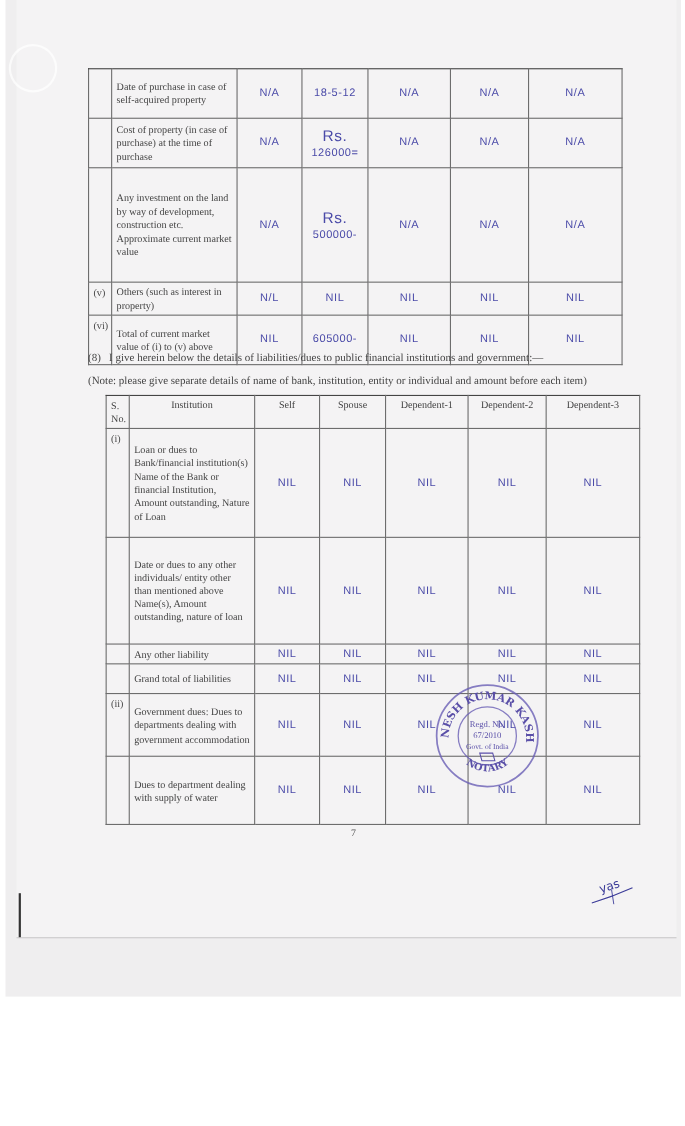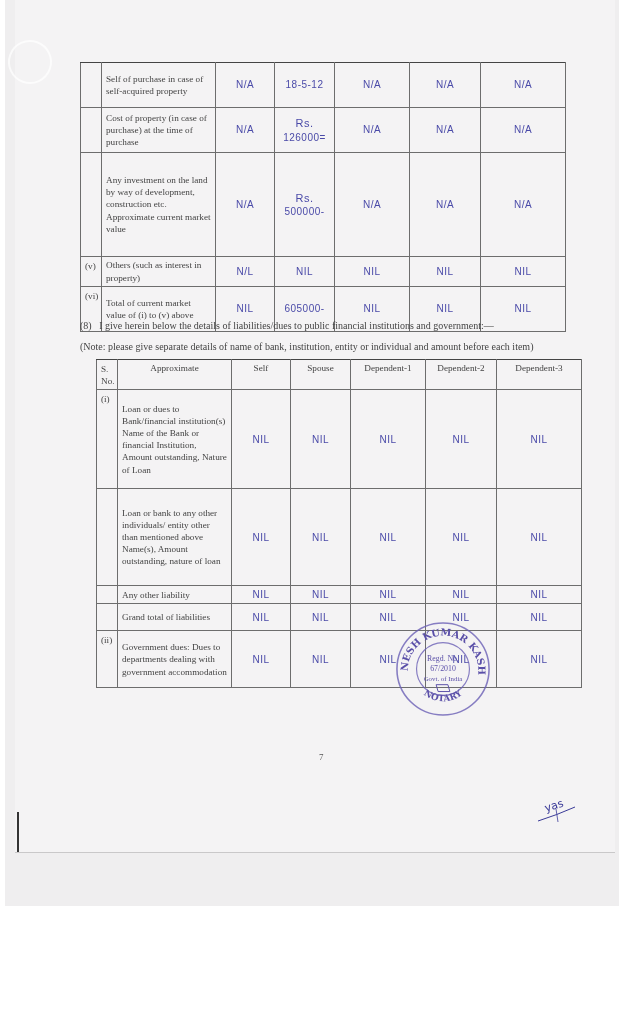--- a/index.html
+++ b/index.html
@@ -41,21 +41,21 @@
   #t1 { left:80px; top:62px; width:485px; }
   #t2 { left:96px; top:359px; width:485px; }
   .para { position:absolute; left:80px; font-size:10px; color:#444; white-space:nowrap; }
   #p8 { top:320px; }
   #pnote { top:341px; }
   #pageno { position:absolute; left:319px; top:752px; font-size:9px; color:#555; }
   .stamp {
     position:absolute; left:394px; top:620px; width:98px; height:98px;
   }
   .sig { position:absolute; left:535px; top:795px; }
-  .rs { display:block; font-size:11px; }
+  .rs { display:block; font-size:14px; }
 </style>
 </head>
 <body>
 
 <div class="scan-bg"></div>
 <div class="page"></div>
 <div class="smudge"></div>
 <div class="page-edge-line"></div>
 
 <table class="grid" id="t1">
@@ -64,21 +64,21 @@
       <col style="width:114px">
       <col style="width:59px">
       <col style="width:60px">
     <col style="width:75px">
       <col style="width:71px">
       <col style="width:85px">
   </colgroup>
   <tbody id="t1-body">
       <tr class="outer-top" style="height: 45px;">
         <td class="sno"></td>
-        <td>Self of purchase in case of self-acquired property</td>
+        <td>Date of purchase in case of self-acquired property</td>
         <td class="hw">N/A</td>
         <td class="hw">18-5-12</td>
         <td class="hw">N/A</td>
         <td class="hw">N/A</td>
         <td class="hw">N/A</td>
       </tr>
       <tr style="height: 45px;">
         <td class="sno"></td>
         <td>Cost of property (in case of purchase) at the time of purchase</td>
         <td class="hw">N/A</td>
@@ -128,41 +128,41 @@
       <col style="width:114px">
       <col style="width:59px">
       <col style="width:60px">
     <col style="width:75px">
       <col style="width:71px">
       <col style="width:85px">
   </colgroup>
   <thead>
     <tr class="outer-top" style="height:27px">
       <td class="sno">S. No.</td>
-      <td class="hdr">Approximate</td>
+      <td class="hdr">Institution</td>
       <td class="hdr">Self</td>
       <td class="hdr">Spouse</td>
       <td class="hdr">Dependent-1</td>
       <td class="hdr">Dependent-2</td>
       <td class="hdr">Dependent-3</td>
     </tr>
   </thead>
   <tbody id="t2-body">
       <tr style="height: 99px;">
         <td class="sno">(i)</td>
         <td>Loan or dues to Bank/financial institution(s) Name of the Bank or financial Institution, Amount outstanding, Nature of Loan</td>
         <td class="hw">NIL</td>
         <td class="hw">NIL</td>
         <td class="hw">NIL</td>
         <td class="hw">NIL</td>
         <td class="hw">NIL</td>
       </tr>
       <tr style="height: 97px;">
         <td class="sno"></td>
-        <td>Loan or bank to any other individuals/ entity other than mentioned above Name(s), Amount outstanding, nature of loan</td>
+        <td>Date or dues to any other individuals/ entity other than mentioned above Name(s), Amount outstanding, nature of loan</td>
         <td class="hw">NIL</td>
         <td class="hw">NIL</td>
         <td class="hw">NIL</td>
         <td class="hw">NIL</td>
         <td class="hw">NIL</td>
       </tr>
       <tr style="height: 16px; margin-top: 48px;">
         <td class="sno"></td>
         <td>Any other liability</td>
         <td class="hw">NIL</td>
@@ -176,20 +176,29 @@
         <td>Grand total of liabilities</td>
         <td class="hw">NIL</td>
         <td class="hw">NIL</td>
         <td class="hw">NIL</td>
         <td class="hw">NIL</td>
         <td class="hw">NIL</td>
       </tr>
       <tr style="height: 57px;">
         <td class="sno">(ii)</td>
         <td>Government dues: Dues to departments dealing with government accommodation</td>
+        <td class="hw">NIL</td>
+        <td class="hw">NIL</td>
+        <td class="hw">NIL</td>
+        <td class="hw">NIL</td>
+        <td class="hw">NIL</td>
+      </tr>
+      <tr style="height: 62px;">
+        <td class="sno"></td>
+        <td>Dues to department dealing with supply of water</td>
         <td class="hw">NIL</td>
         <td class="hw">NIL</td>
         <td class="hw">NIL</td>
         <td class="hw">NIL</td>
         <td class="hw">NIL</td>
       </tr>
     </tbody>
 </table>
 
 <div id="pageno">7</div>

